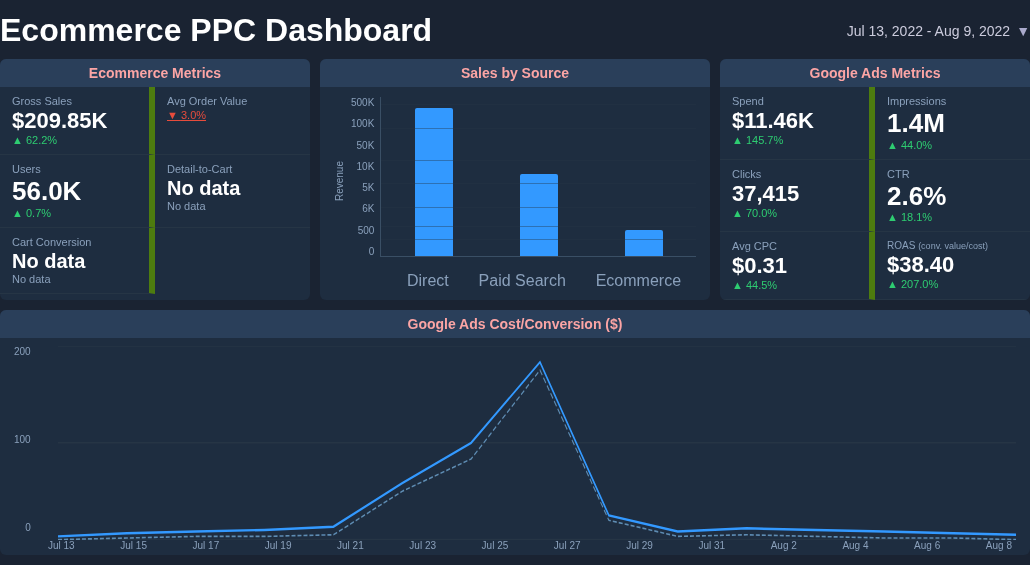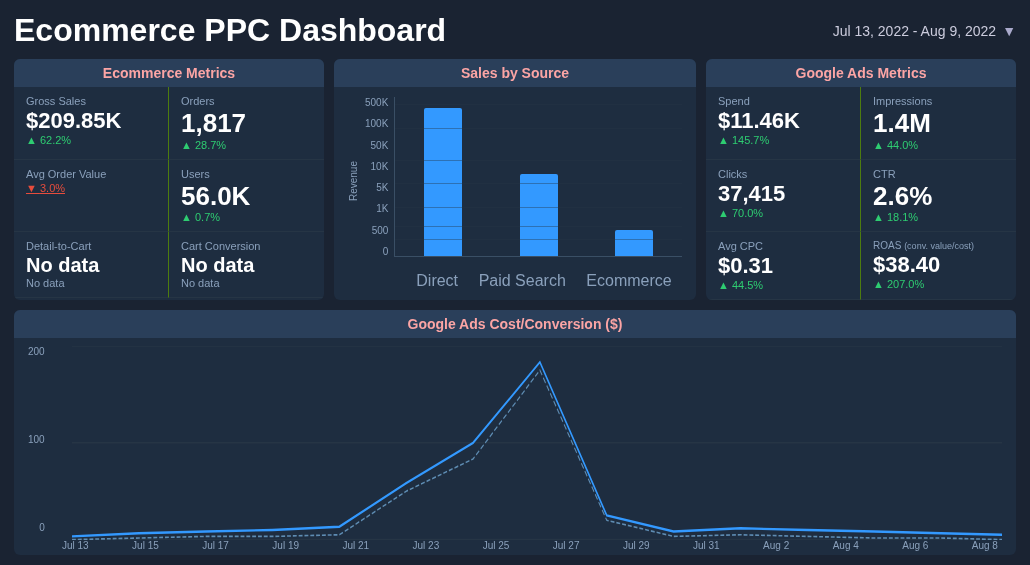--- a/index.html
+++ b/index.html
@@ -8,21 +8,21 @@
       background: #1a2332;
       color: #fff;
       width: 1030px;
       height: 565px;
       overflow: hidden;
     }
     .dashboard {
       display: flex;
       flex-direction: column;
       height: 565px;
-      padding: 12px 14px 10px;
+      padding: 12px 0 10px;
       gap: 10px;
     }
     .header {
       display: flex;
       align-items: center;
       justify-content: space-between;
     }
     .header-title {
       font-size: 32px;
       font-weight: 700;
@@ -67,21 +67,21 @@
       color: #fca5a5;
     }
     .metrics-grid {
       display: grid;
       grid-template-columns: 1fr 1fr;
       gap: 0;
     }
     .metric-cell {
       padding: 8px 12px;
       border-bottom: 1px solid #263545;
-      border-right: 1px solid #4d7c0f;
+      border-right: 6px solid #4d7c0f;
     }
     .metric-cell:nth-child(2n) {
       border-right: none;
     }
     .metric-label {
       font-size: 11px;
       color: #8aa0bb;
       margin-bottom: 2px;
     }
     .metric-value {
@@ -237,25 +237,20 @@
     <div class="panel panel-ecommerce">
       <div class="panel-header">Ecommerce Metrics</div>
       <div class="metrics-grid">
 
         <div class="metric-cell">
           <div class="metric-label">Gross Sales</div>
           <div class="metric-value">$209.85K</div>
           <div class="metric-change positive arrow-up">62.2%</div>
         </div>
         <div class="metric-cell">
-          <div class="metric-label">Orders</div>
-          <div class="metric-value large">1,817</div>
-          <div class="metric-change positive arrow-up">28.7%</div>
-        </div>
-        <div class="metric-cell">
           <div class="metric-label">Avg Order Value</div>
           <div class="metric-change negative arrow-down">3.0%</div>
         </div>
         <div class="metric-cell">
           <div class="metric-label">Users</div>
           <div class="metric-value large">56.0K</div>
           <div class="metric-change positive arrow-up">0.7%</div>
         </div>
         <div class="metric-cell">
           <div class="metric-label">Detail-to-Cart</div>
@@ -276,21 +271,21 @@
       <div class="sales-inner">
         <div style="display:flex; flex:1; align-items:stretch;">
 
           <div style="display:flex; align-items:center; margin-right:2px;">
             <div class="revenue-label">Revenue</div>
           </div>
 
           <div class="y-axis-labels">
             <div class="y-label">0</div>
             <div class="y-label">500</div>
-            <div class="y-label">1K</div>
+            <div class="y-label">6K</div>
             <div class="y-label">5K</div>
             <div class="y-label">10K</div>
             <div class="y-label">50K</div>
             <div class="y-label">100K</div>
             <div class="y-label">500K</div>
           </div>
 
           <div class="bars-wrapper">
 
             <div class="grid-line" style="bottom: 95%; opacity:0.4;"></div>

